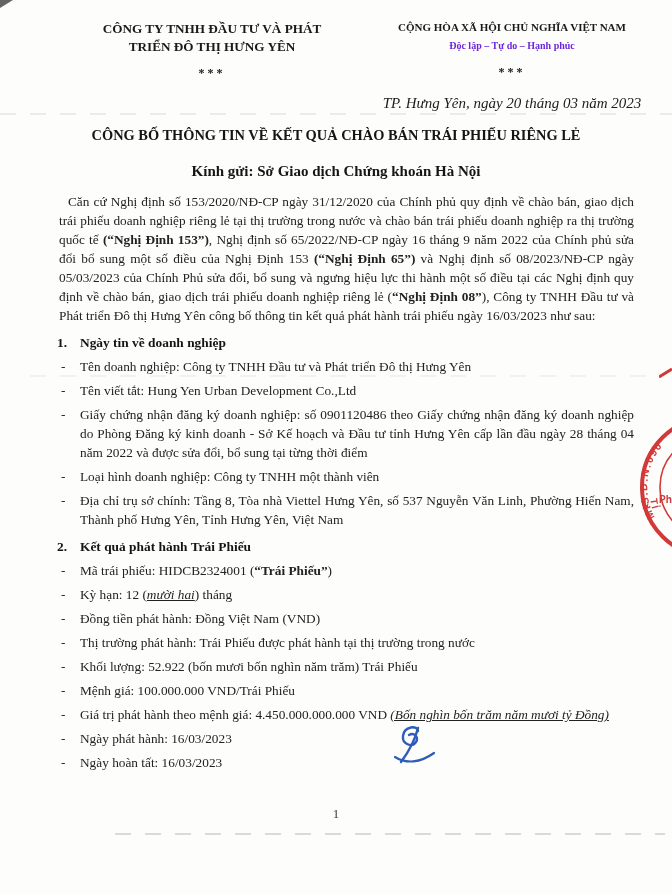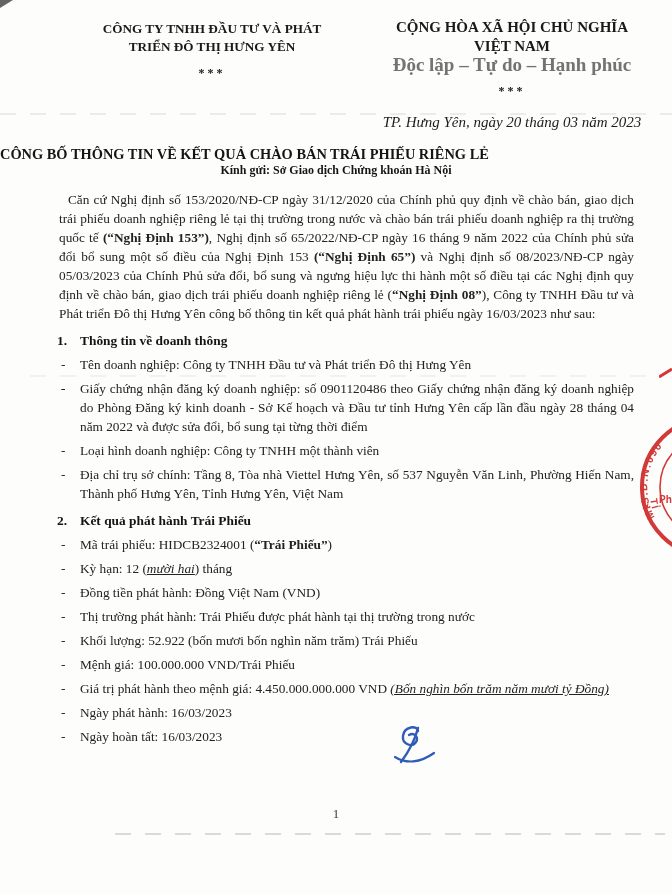--- a/index.html
+++ b/index.html
@@ -6,26 +6,26 @@
   .page{
     position:relative;width:672px;height:895px;margin:0 auto;
     background:#fdfdfc;overflow:hidden;
     font-family:"Liberation Serif","DejaVu Serif",serif;
     color:#222;
   }
   .header{display:flex;padding:14px 26px 0 42px;}
   .hcol-left{width:300px;padding:6px 16px 0 20px;text-align:center;}
   .hcol-right{flex:1;text-align:center;padding-top:4px;}
   .h-company{font-weight:bold;font-size:13.2px;line-height:18px;color:#1a1a1a;}
-  .h-nation1{font-weight:bold;font-size:15px;line-height:19px;color:#1a1a1a;}
-  .h-nation2{font-weight:bold;font-size:19px;line-height:18px;color:#737373;}
+  .h-nation1{font-weight:bold;font-size:11px;line-height:19px;color:#1a1a1a;}
+  .h-nation2{font-weight:bold;font-size:10px;line-height:18px;color:#6d28d9;}
   .stars{font-size:12px;font-weight:bold;letter-spacing:3px;margin-top:10px;color:#1a1a1a;}
   .dateline{font-style:italic;font-size:15px;margin-top:15px;color:#1c1c1c;}
-  .doc-title{font-weight:bold;font-size:14.4px;margin-top:15px;color:#151515;}
-  .salutation{text-align:center;font-weight:bold;font-size:12px;color:#151515;}
+  .doc-title{text-align:center;font-weight:bold;font-size:14.4px;margin-top:15px;color:#151515;}
+  .salutation{text-align:center;font-weight:bold;font-size:15px;margin-top:19px;color:#151515;}
   .content{padding:12px 38px 0 38px;font-size:13.3px;line-height:19px;text-align:justify;margin-left:21px;}
   .intro{margin:0;text-indent:9px;}
   .sec-head{font-weight:bold;font-size:13.4px;position:relative;padding-left:21px;
             margin-top:8px;margin-bottom:5px;text-align:left;color:#141414;}
   .sec-num{position:absolute;left:-2px;}
   .li{position:relative;padding-left:21px;margin-bottom:5px;}
   .li .dash{position:absolute;left:2px;}
   .li.nowrap{text-align:left;white-space:nowrap;}
   .b{font-weight:bold;}
   .i{font-style:italic;text-decoration:underline;}
@@ -69,28 +69,29 @@
 
   <div class="doc-title">CÔNG BỐ THÔNG TIN VỀ KẾT QUẢ CHÀO BÁN TRÁI PHIẾU RIÊNG LẺ</div>
   <div class="salutation">Kính gửi: Sở Giao dịch Chứng khoán Hà Nội</div>
 
   <div class="content">
     <p class="intro"><span>Căn cứ Nghị định số 153/2020/NĐ-CP ngày 31/12/2020 của Chính phủ quy định về chào bán, giao dịch trái phiếu doanh nghiệp riêng lẻ tại thị trường trong nước và chào bán trái phiếu doanh nghiệp ra thị trường quốc tế </span><span class="b">(“Nghị Định 153”)</span><span>, Nghị định số 65/2022/NĐ-CP ngày 16 tháng 9 năm 2022 của Chính phủ sửa đổi bổ sung một số điều của Nghị Định 153 </span><span class="b">(“Nghị Định 65”)</span><span> và Nghị định số 08/2023/NĐ-CP ngày 05/03/2023 của Chính Phủ sửa đổi, bổ sung và ngưng hiệu lực thi hành một số điều tại các Nghị định quy định về chào bán, giao dịch trái phiếu doanh nghiệp riêng lẻ (</span><span class="b">“Nghị Định 08”</span><span>), Công ty TNHH Đầu tư và Phát triển Đô thị Hưng Yên công bố thông tin kết quả phát hành trái phiếu ngày 16/03/2023 như sau:</span></p>
 
     <div>
       <div class="sec-head">
         <span class="sec-num">1.</span>
-        <span>Thông tin về doanh thông</span>
+        <span>Ngày tin về doanh nghiệp</span>
       </div>
       <div class="li">
         <span class="dash">-</span>
         <span><span>Tên doanh nghiệp: Công ty TNHH Đầu tư và Phát triển Đô thị Hưng Yên</span></span>
       </div>
       <div class="li">
         <span class="dash">-</span>
+        <span><span>Tên viết tắt: Hung Yen Urban Development Co.,Ltd</span></span>
       </div>
       <div class="li">
         <span class="dash">-</span>
         <span><span>Giấy chứng nhận đăng ký doanh nghiệp: số 0901120486 theo Giấy chứng nhận đăng ký doanh nghiệp do Phòng Đăng ký kinh doanh - Sở Kế hoạch và Đầu tư tỉnh Hưng Yên cấp lần đầu ngày 28 tháng 04 năm 2022 và được sửa đổi, bổ sung tại từng thời điểm</span></span>
       </div>
       <div class="li">
         <span class="dash">-</span>
         <span><span>Loại hình doanh nghiệp: Công ty TNHH một thành viên</span></span>
       </div>
       <div class="li">

